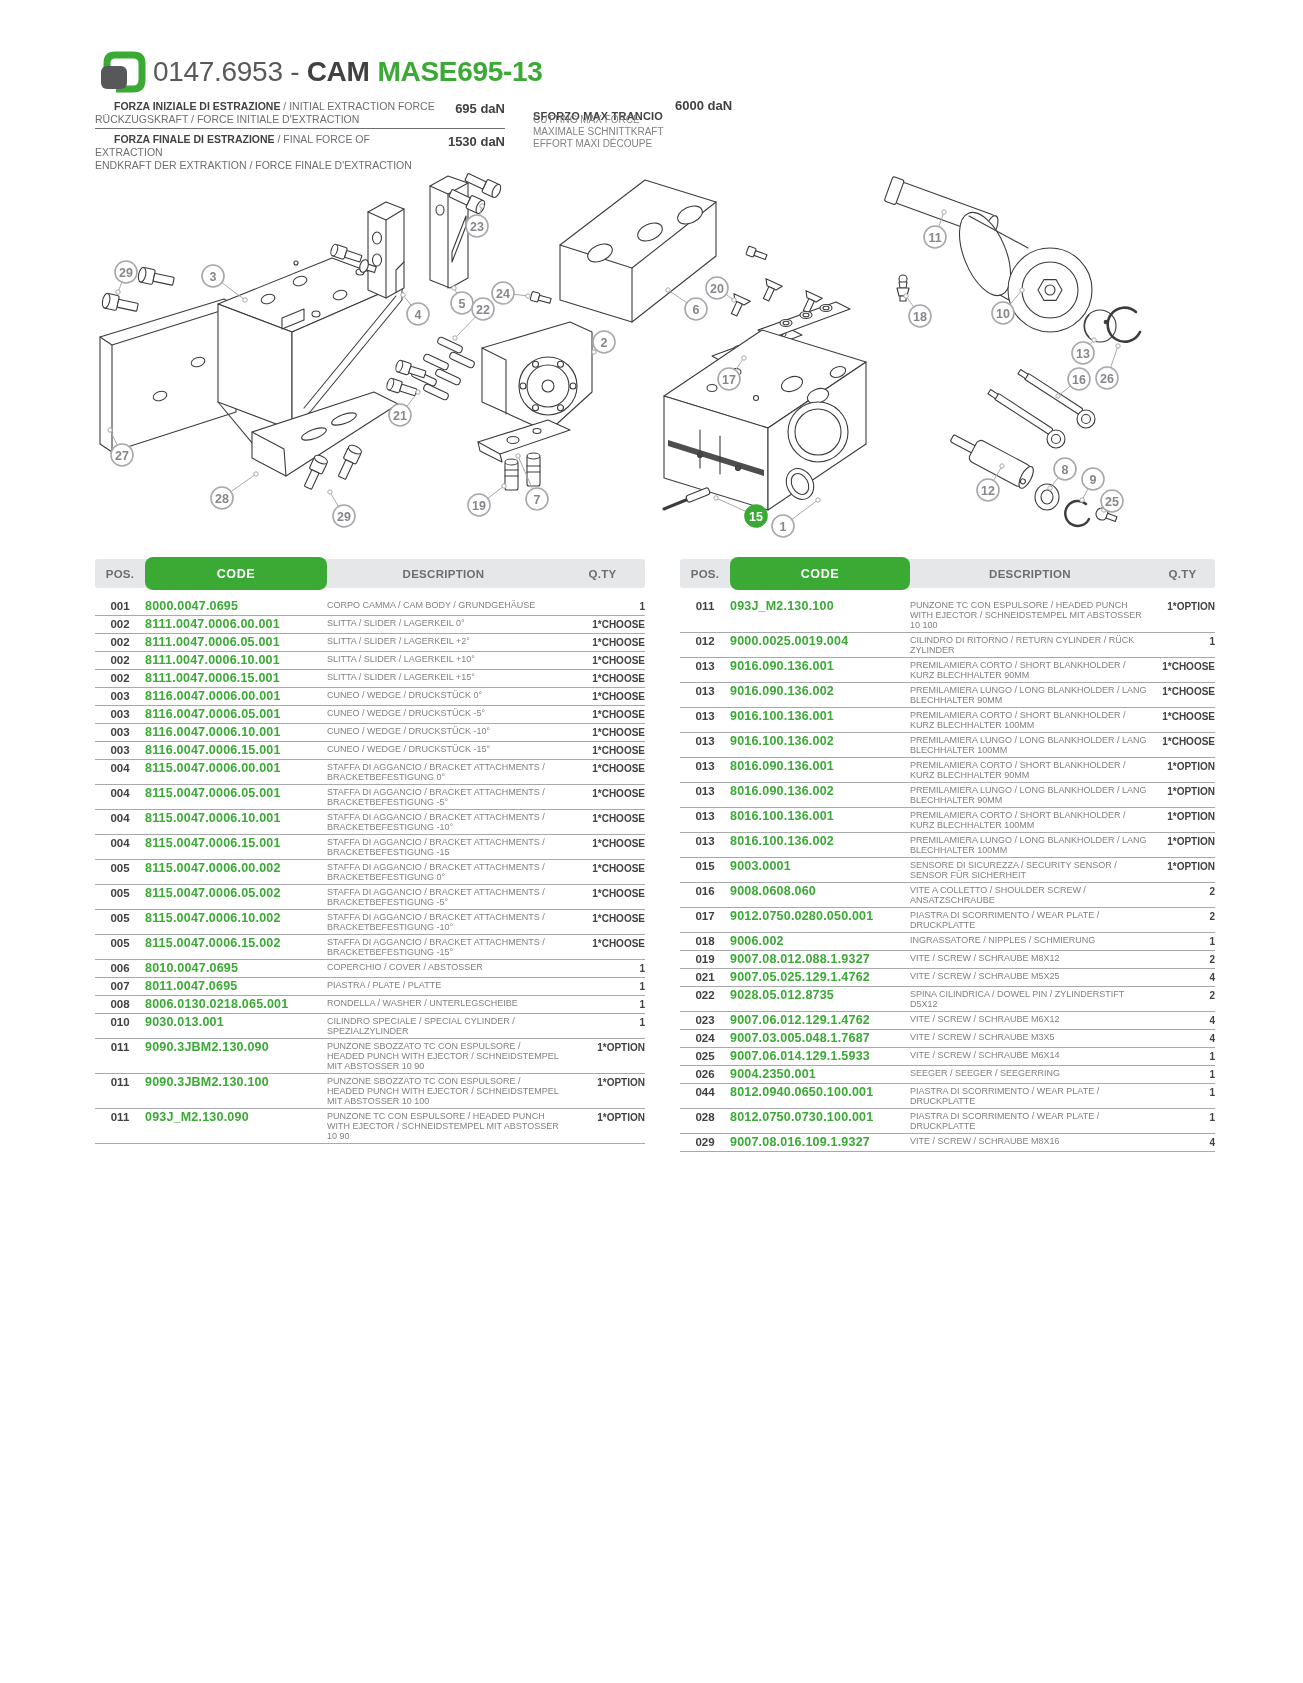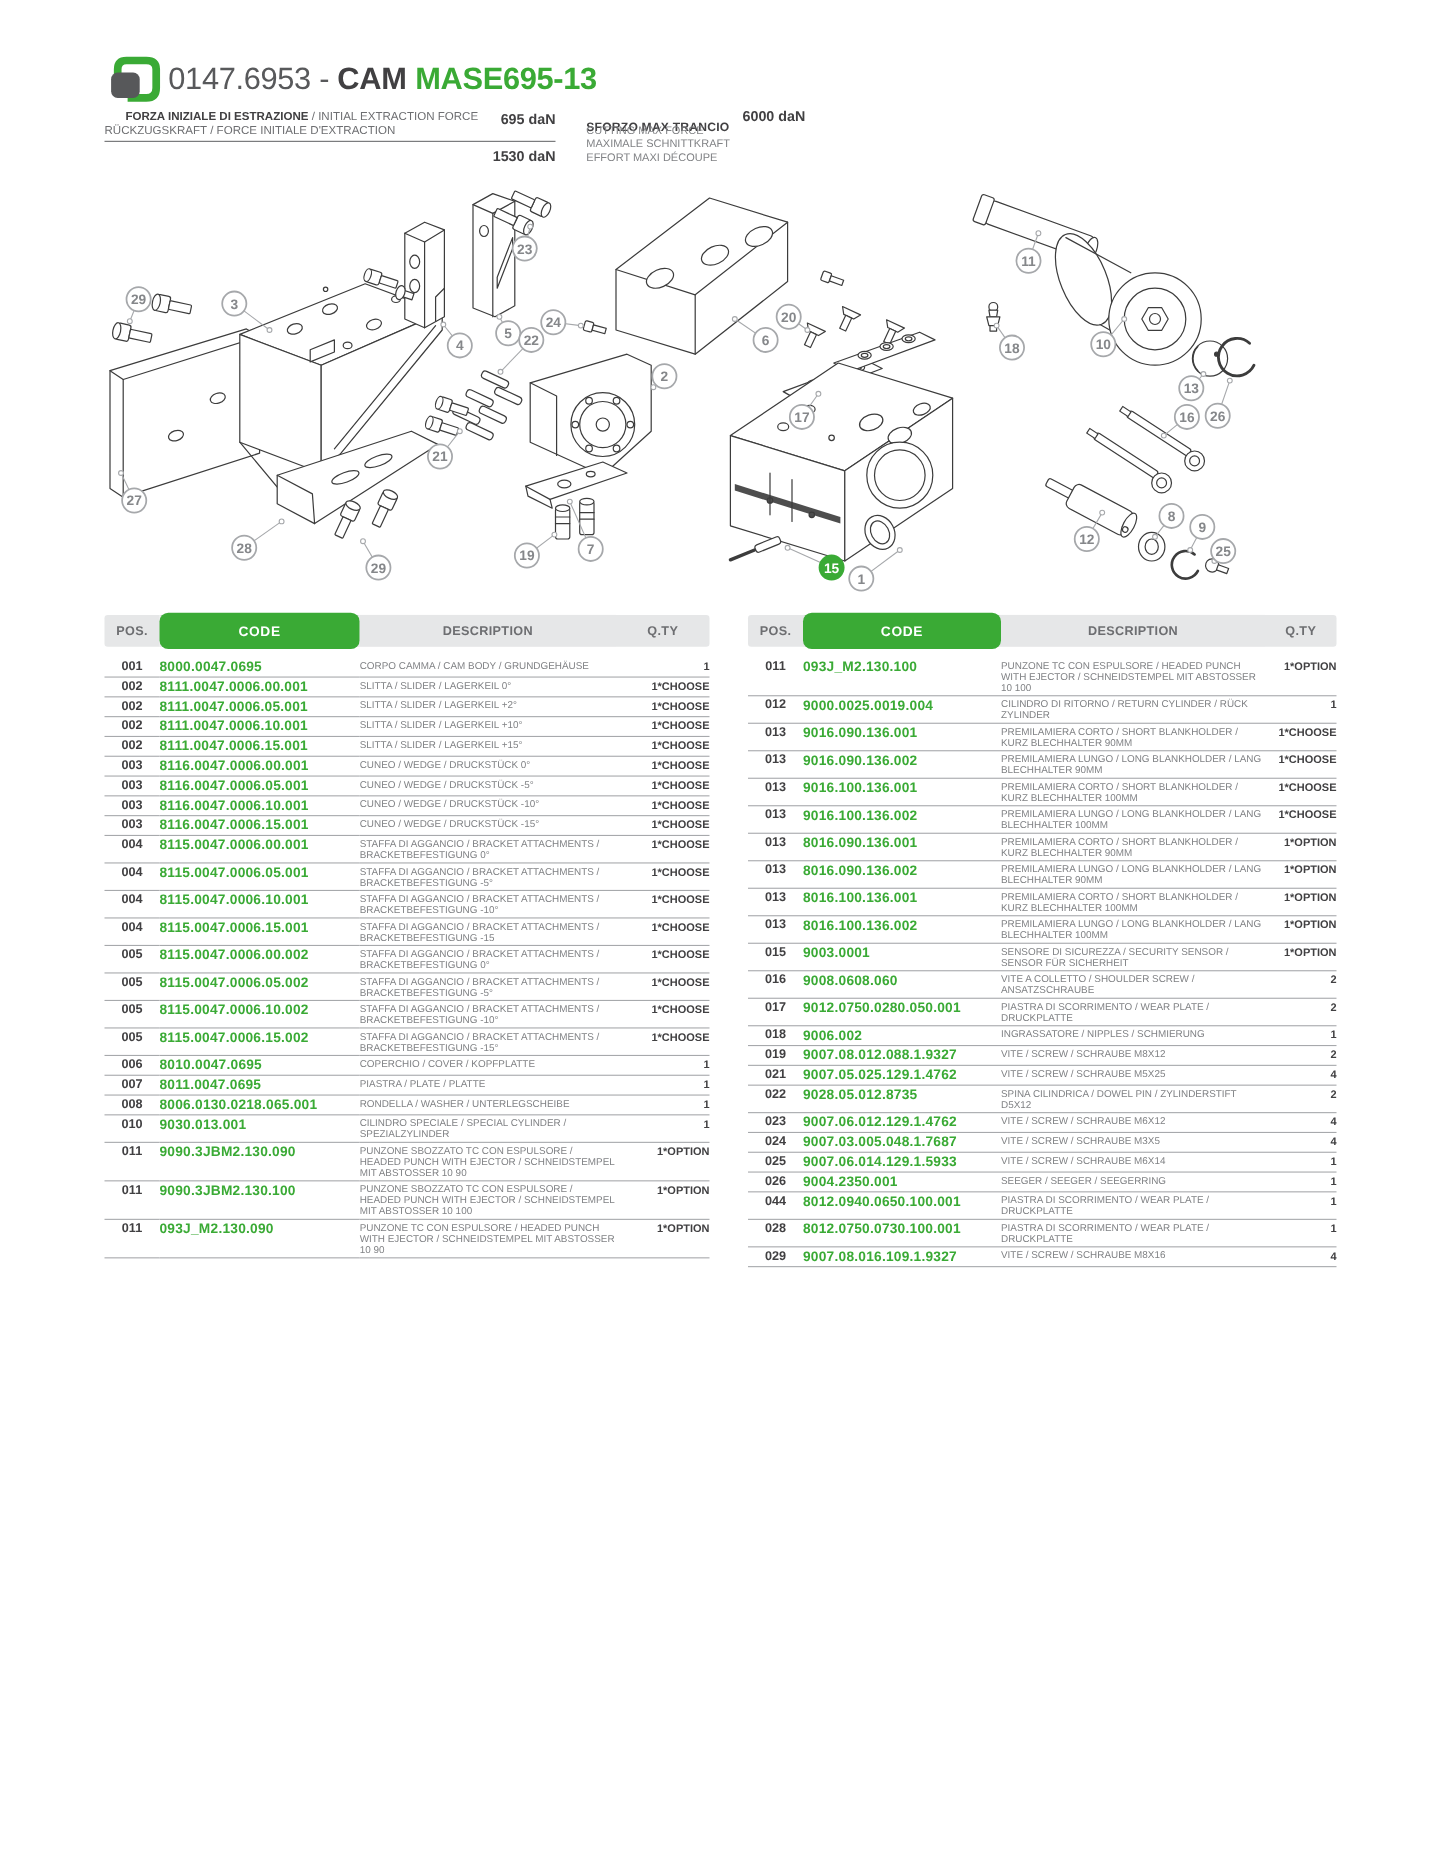--- a/index.html
+++ b/index.html
@@ -76,20 +76,24 @@
     </svg>
   </div>
   <div class="title"><span class="t-code">0147.6953</span><span class="t-sep"> - </span><span class="t-cam">CAM</span><span class="t-model">MASE695-13</span></div>
 
   <div class="spec-label spec-label1">
     <span class="b">FORZA INIZIALE DI ESTRAZIONE</span><span> / INITIAL EXTRACTION FORCE</span><br>
     <span>RÜCKZUGSKRAFT / FORCE INITIALE D'EXTRACTION</span>
   </div>
   <div class="spec-value spec-value1">695 daN</div>
   <div class="spec-line"></div>
+  <div class="spec-label spec-label2">
+    <span class="b">FORZA FINALE DI ESTRAZIONE</span><span> / FINAL FORCE OF EXTRACTION</span><br>
+    <span>ENDKRAFT DER EXTRAKTION / FORCE FINALE D'EXTRACTION</span>
+  </div>
   <div class="spec-value spec-value2">1530 daN</div>
 
   <div class="sforzo-label">SFORZO MAX TRANCIO</div>
   <div class="sforzo-value">6000 daN</div>
   <div class="sforzo-subs">
     <span>CUTTING MAX FORCE</span><br>
     <span>MAXIMALE SCHNITTKRAFT</span><br>
     <span>EFFORT MAXI DÉCOUPE</span>
   </div>
 
@@ -698,21 +702,21 @@
         </tr>
         <tr>
           <td class="c-pos">005</td>
           <td class="c-code">8115.0047.0006.15.002</td>
           <td class="c-desc">STAFFA DI AGGANCIO / BRACKET ATTACHMENTS / BRACKETBEFESTIGUNG -15°</td>
           <td class="c-qty">1*CHOOSE</td>
         </tr>
         <tr>
           <td class="c-pos">006</td>
           <td class="c-code">8010.0047.0695</td>
-          <td class="c-desc">COPERCHIO / COVER / KOPFPLATTE</td>
+          <td class="c-desc">COPERCHIO / COVER / ABSTOSSER</td>
           <td class="c-qty">1</td>
         </tr>
         <tr>
           <td class="c-pos">007</td>
           <td class="c-code">8011.0047.0695</td>
           <td class="c-desc">PIASTRA / PLATE / PLATTE</td>
           <td class="c-qty">1</td>
         </tr>
         <tr>
           <td class="c-pos">008</td>

